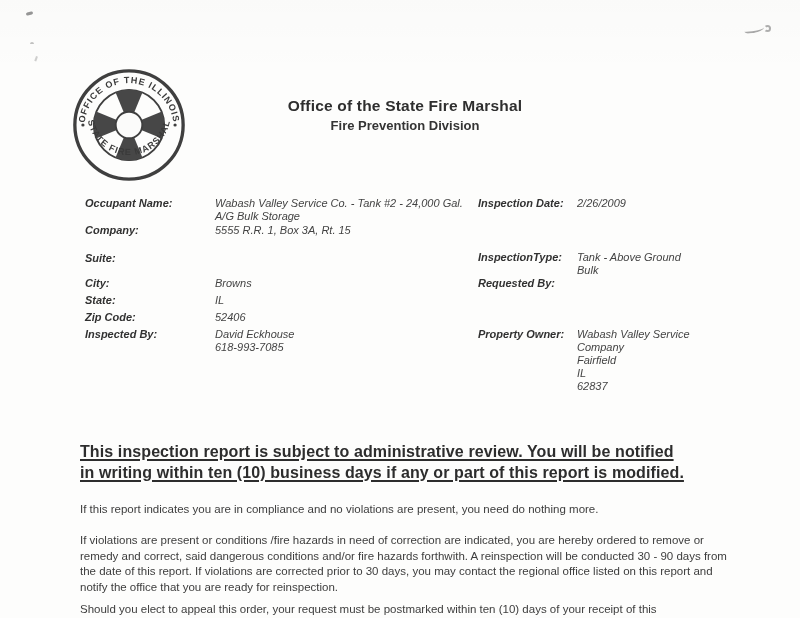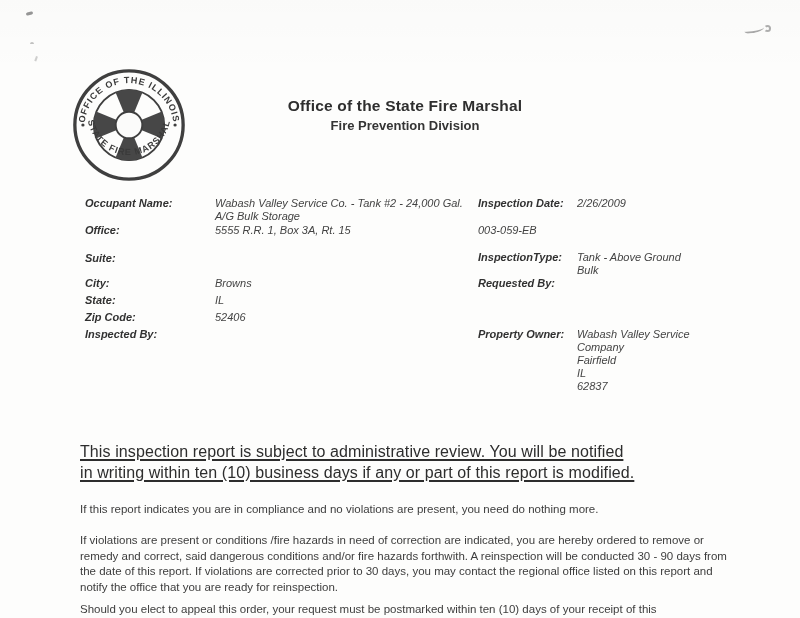--- a/index.html
+++ b/index.html
@@ -27,21 +27,21 @@
   .frow.l { left:85px; width:392px; }
   .frow.r { left:478px; width:282px; }
   .flabel { flex:none; font-weight:bold; color:#313131; white-space:pre-line; }
   .l .flabel { width:130px; }
   .r .flabel { width:99px; }
   .fvalue { flex:1; color:#434343; white-space:pre-line; }
 
   
   .notice {
     position:absolute; left:80px; top:442px; width:662px;
-    font-size:16px; font-weight:normal; line-height:20.5px;
+    font-size:16px; font-weight:bold; line-height:20.5px;
     color:#2d2d2d; text-decoration:underline;
     text-decoration-thickness:1.5px; text-underline-offset:2px;
     white-space:pre-line; letter-spacing:0.1px;
   }
 
   
   .para {
     position:absolute; left:80px; width:662px;
     font-size:11.5px; line-height:15.5px; color:#3d3d3d;
   }
@@ -93,49 +93,50 @@
     <div class="doc-title">Office of the State Fire Marshal</div>
     <div class="doc-subtitle">Fire Prevention Division</div>
   </div>
 
   <div class="frow l" style="top:197px">
     <span class="flabel">Occupant Name:</span>
     <span class="fvalue">Wabash Valley Service Co. - Tank #2 - 24,000 Gal.
 A/G Bulk Storage</span>
   </div>
   <div class="frow l" style="top:224px">
-    <span class="flabel">Office:</span>
+    <span class="flabel">Company:</span>
     <span class="fvalue">5555 R.R. 1, Box 3A, Rt. 15</span>
   </div>
   <div class="frow l" style="top:277px">
     <span class="flabel">City:</span>
     <span class="fvalue">Browns</span>
   </div>
   <div class="frow l" style="top:252px">
     <span class="flabel">Suite:</span>
     <span class="fvalue"></span>
   </div>
   <div class="frow l" style="top:294px">
     <span class="flabel">State:</span>
     <span class="fvalue">IL</span>
   </div>
   <div class="frow l" style="top:311px">
     <span class="flabel">Zip Code:</span>
     <span class="fvalue">52406</span>
   </div>
   <div class="frow l" style="top:328px">
     <span class="flabel">Inspected By:</span>
+    <span class="fvalue">David Eckhouse
+618-993-7085</span>
   </div>
 
   <div class="frow r" style="top:197px">
     <span class="flabel">Inspection Date:</span>
     <span class="fvalue">2/26/2009</span>
   </div>
   <div class="frow r" style="top:224px">
-    <span class="fvalue">003-059-EB</span>
   </div>
   <div class="frow r" style="top:251px">
     <span class="flabel">InspectionType:</span>
     <span class="fvalue">Tank - Above Ground
 Bulk</span>
   </div>
   <div class="frow r" style="top:277px">
     <span class="flabel">Requested By:</span>
     <span class="fvalue"></span>
   </div>

